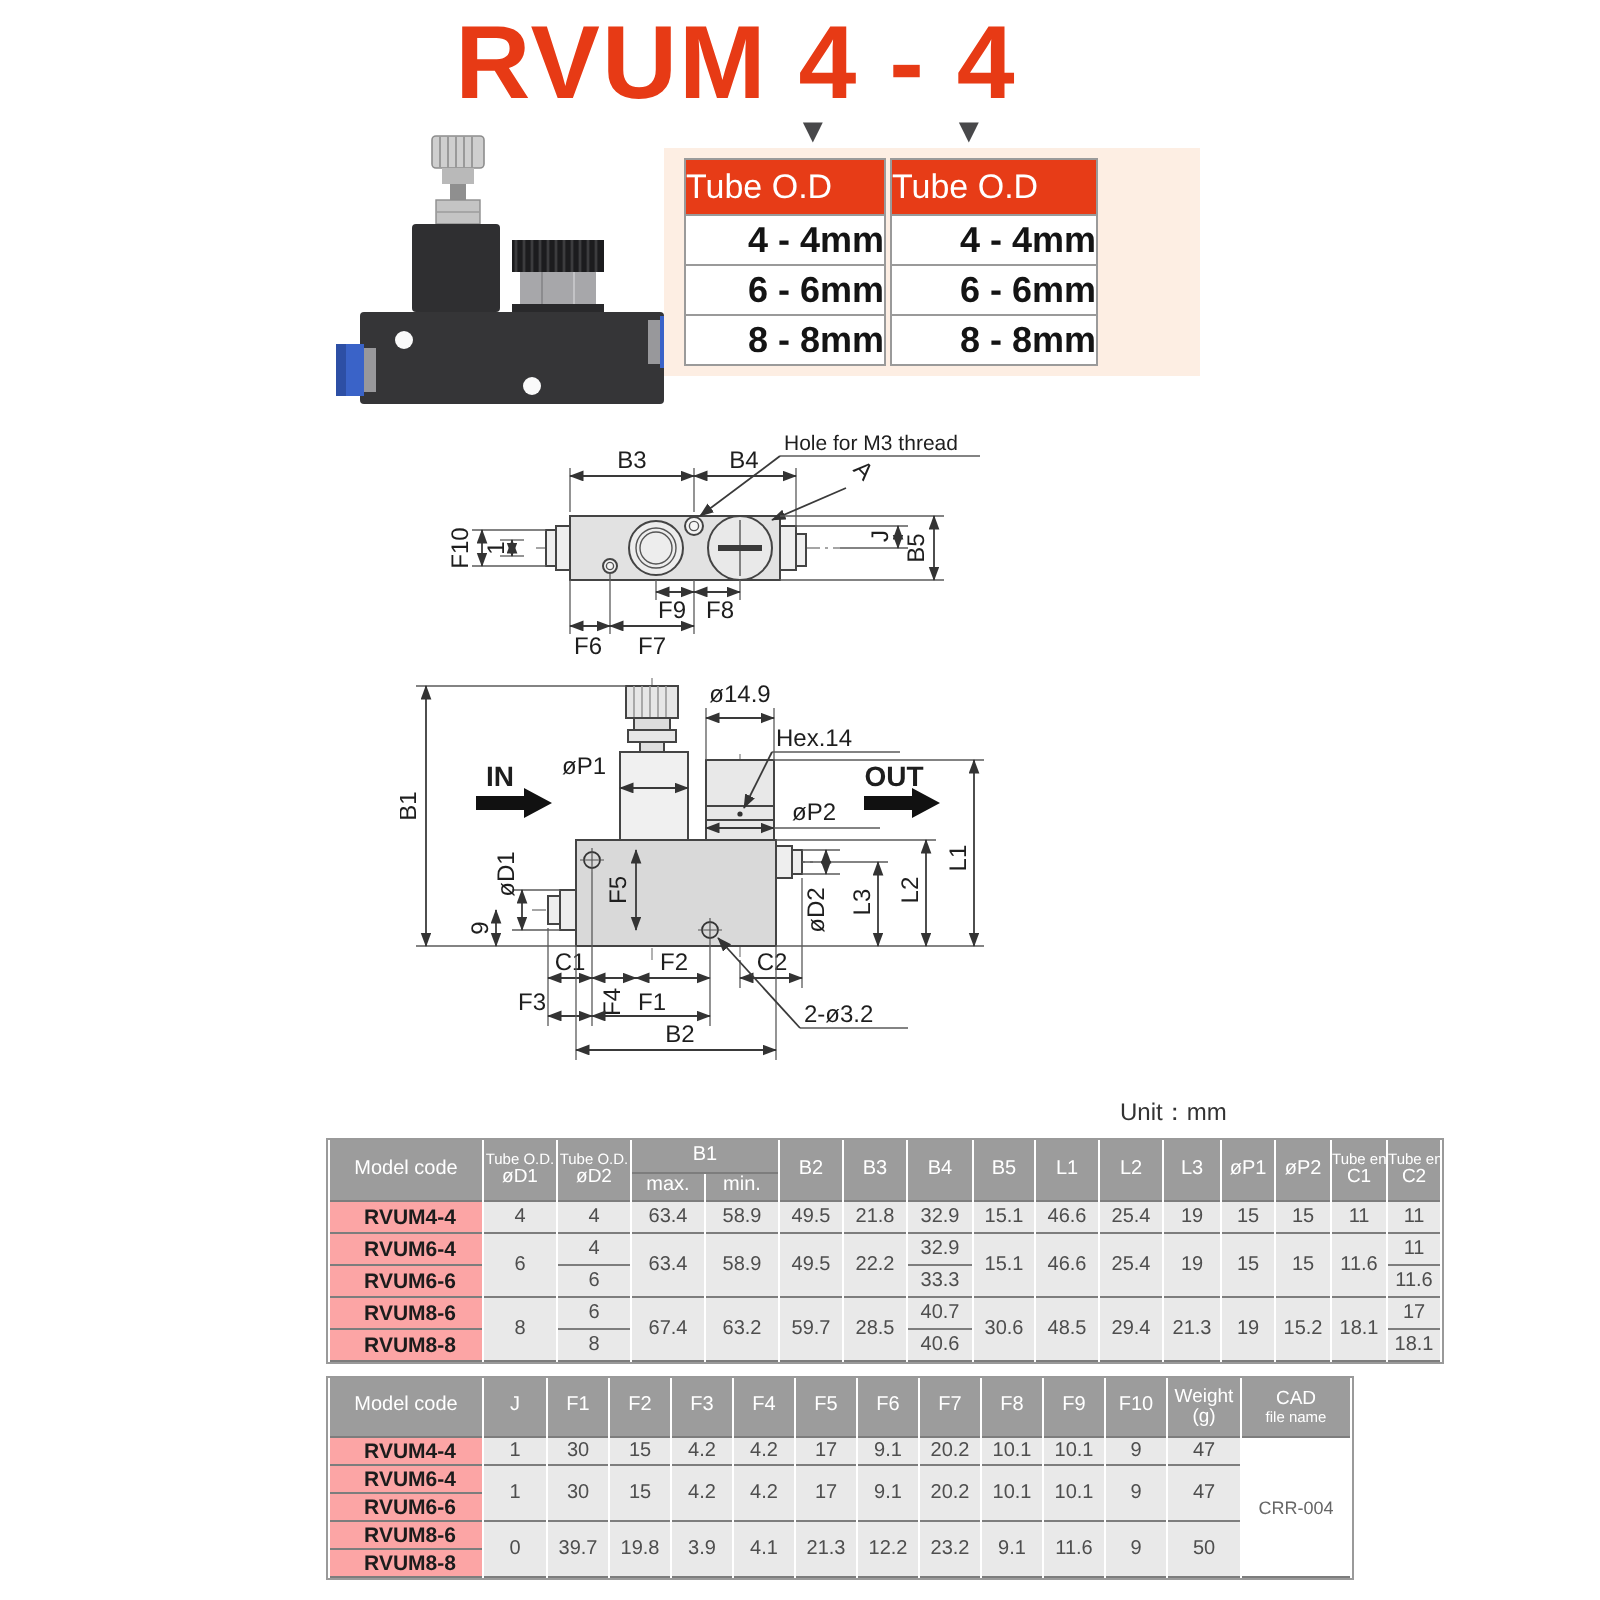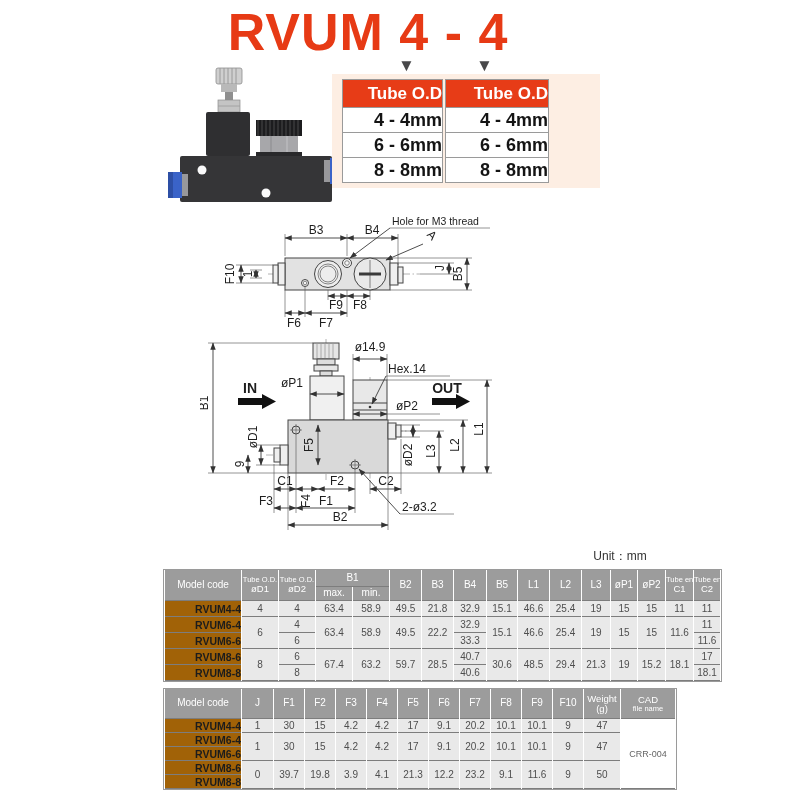--- a/index.html
+++ b/index.html
@@ -9,48 +9,48 @@
 
   
   #title { left:0; top:2px; width:736px; text-align:center;
            font-size:52px; font-weight:bold; color:#e73a15; letter-spacing:1px; }
 
   .tri { font-size:17px; color:#48484a; line-height:1; }
 
   
   #tube-panel-bg { left:332px; top:74px; width:268px; height:114px; background:#fdeee3; }
   .tube-table { top:79px; width:99px; background:#fff; border:1px solid #9a9a9a; }
-  .tube-head { height:27px; background:#e73c17; color:#fff; font-weight:bold;
-               font-size:17px; line-height:27px; text-align:right; }
+  .tube-head { height:27px; background:#e73c17; color:#fff; font-weight:normal;
+               font-size:17px; line-height:27px; text-align:left; }
   .tube-row { height:24px; border-top:1px solid #9a9a9a; font-size:18px; font-weight:bold;
               color:#141414; text-align:right; line-height:24px; white-space:nowrap; }
 
   
   svg text { font-family:"Liberation Sans", sans-serif; fill:#1e1e1e; }
   .lbl  { font-size:12px; }
   .lbls { font-size:10.5px; }
   .out  { stroke:#444; stroke-width:1; }
   .thin { stroke:#555; stroke-width:0.7; }
   .dim  { stroke:#3a3a3a; stroke-width:0.9; fill:none; }
   .ext  { stroke:#5a5a5a; stroke-width:0.65; fill:none; }
   .cl   { stroke:#888; stroke-width:0.65; stroke-dasharray:7 2.5 1.5 2.5; fill:none; }
 
   
-  #unit-note { left:560px; top:548px; width:120px; text-align:center; font-size:12px; color:#333; }
+  #unit-note { left:560px; top:548px; width:120px; text-align:left; font-size:12px; color:#333; }
   table.spec { position:absolute; border-collapse:separate; border-spacing:1px 0;
                table-layout:fixed; border:1px solid #9a9a9a; background:#fff;margin-left:40px; }
   .spec th, .spec td { padding:0; text-align:center; vertical-align:middle;
                        overflow:hidden; white-space:nowrap;
                        border:0; border-bottom:1px solid #7d7d7d; }
   .spec th { background:#9c9c9c; color:#fff; font-weight:normal; font-size:10px; line-height:1.05; }
   .spec th .tiny { display:block; font-size:7.5px; }
   .spec th .sub  { display:block; font-size:9.5px; }
   .spec td { background:#e9e9e9; color:#4e4e4e; font-size:10px; }
-  .spec td.m { background:#a16207; color:#1c1c1c; font-weight:bold; font-size:10.5px;
-               text-align:right; padding-left:4px; }
+  .spec td.m { background:#fca5a5; color:#1c1c1c; font-weight:bold; font-size:10.5px;
+               text-align:center; padding-left:4px; }
   .spec td.w { background:#fff; color:#666; font-size:9px; }
   #t1 { left:123px; top:569px; width:557px; }
   #t1 thead tr.h1 { height:17px; } #t1 thead tr.h2 { height:14px; }
   #t1 tbody tr { height:16px; }
   #t2 { left:123px; top:688px; width:512px; }
   #t2 thead tr { height:30px; }
   #t2 tbody tr { height:14px; }
 </style>
 </head>
 <body>

